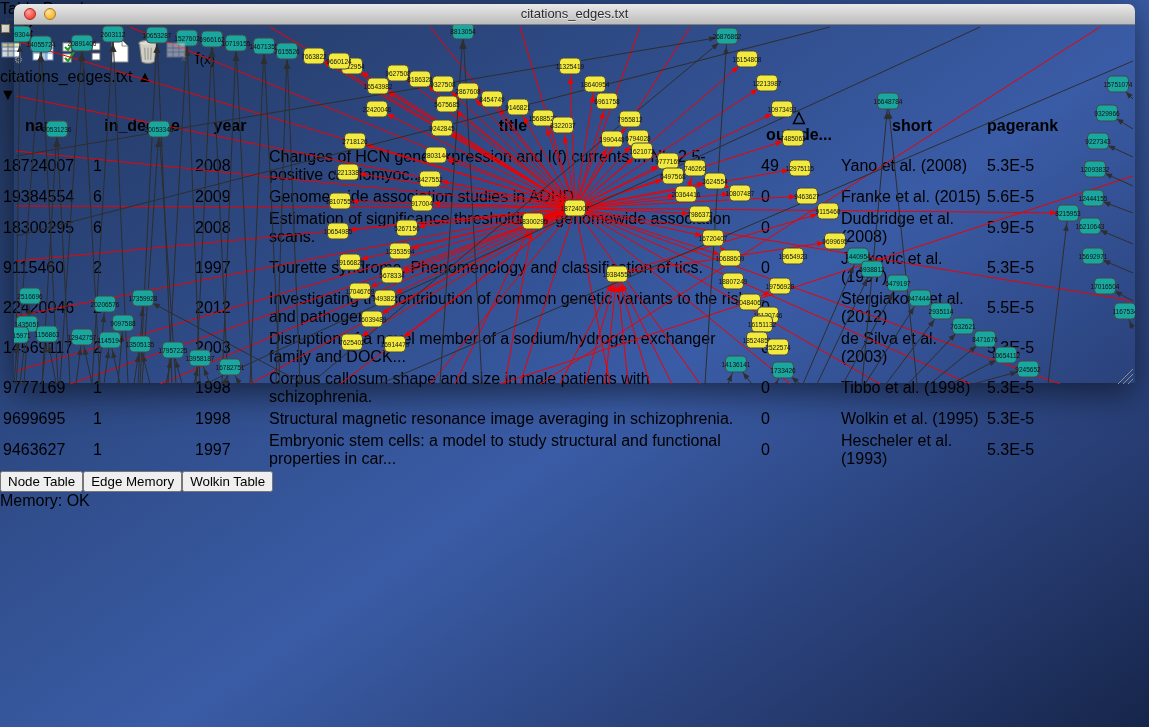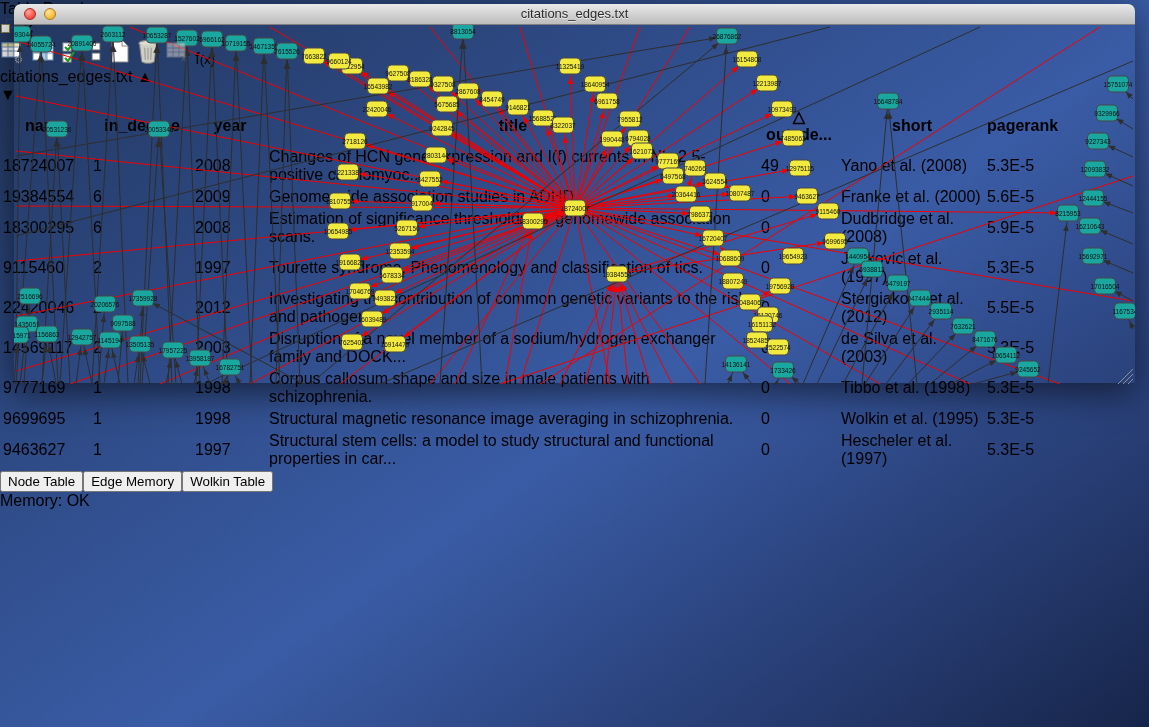--- a/index.html
+++ b/index.html
@@ -987,21 +987,21 @@
                   <td class="c4">49</td>
                   <td class="c5">Yano et al. (2008)</td>
                   <td class="c6">5.3E-5</td>
                 </tr>
                 <tr>
                   <td class="c0">19384554</td>
                   <td class="c1">6</td>
                   <td class="c2">2009</td>
                   <td class="c3">Genome-wide association studies in ADHD.</td>
                   <td class="c4">0</td>
-                  <td class="c5">Franke et al. (2000)</td>
+                  <td class="c5">Franke et al. (2015)</td>
                   <td class="c6">5.6E-5</td>
                 </tr>
                 <tr>
                   <td class="c0">18300295</td>
                   <td class="c1">6</td>
                   <td class="c2">2008</td>
                   <td class="c3">Estimation of significance thresholds for genomewide association scans.</td>
                   <td class="c4">0</td>
                   <td class="c5">Dudbridge et al. (2008)</td>
                   <td class="c6">5.9E-5</td>
@@ -1048,23 +1048,23 @@
                   <td class="c2">1998</td>
                   <td class="c3">Structural magnetic resonance image averaging in schizophrenia.</td>
                   <td class="c4">0</td>
                   <td class="c5">Wolkin et al. (1995)</td>
                   <td class="c6">5.3E-5</td>
                 </tr>
                 <tr>
                   <td class="c0">9463627</td>
                   <td class="c1">1</td>
                   <td class="c2">1997</td>
-                  <td class="c3">Structural stem cells: a model to study structural and functional properties in car...</td>
+                  <td class="c3">Embryonic stem cells: a model to study structural and functional properties in car...</td>
                   <td class="c4">0</td>
-                  <td class="c5">Hescheler et al. (1997)</td>
+                  <td class="c5">Hescheler et al. (1993)</td>
                   <td class="c6">5.3E-5</td>
                 </tr>
               </tbody>
           </table>
         </div>
         <div class="vscroll">
           <div class="thumb"></div>
         </div>
       </div>
     </div>

